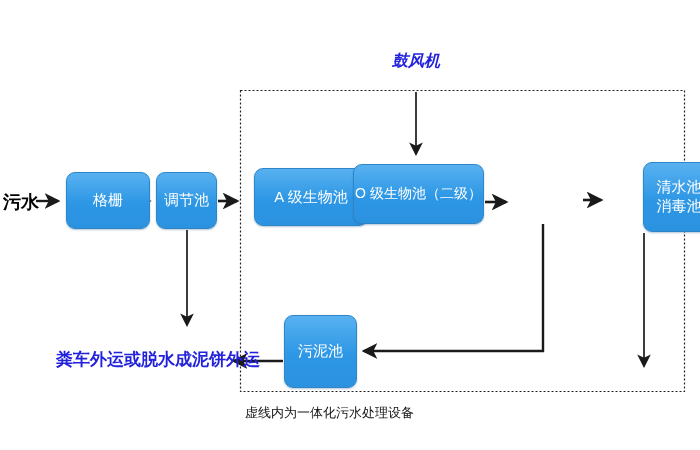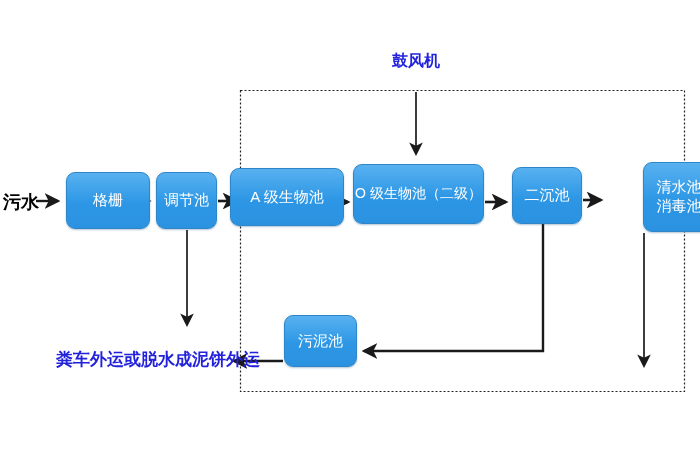--- a/index.html
+++ b/index.html
@@ -102,42 +102,40 @@
   </svg>
 
   <div class="node" style="left:66px; top:172px; width:84px; height:57px;">
     <span>格栅</span>
   </div>
 
   <div class="node" style="left:156px; top:172px; width:61px; height:57px;">
     <span>调节池</span>
   </div>
 
-  <div class="node" style="left:230px; top:168px; width:114px; height:58px;">
+  <div class="node" style="left:254px; top:168px; width:114px; height:58px;">
     <span>A 级生物池</span>
   </div>
 
   <div class="node small-text" style="left:353px; top:164px; width:131px; height:60px;">
     <span>O 级生物池（二级）</span>
   </div>
 
-  <div class="node" style="left:512px; top:167px; width:70px; height:57px;">
-    <span>二沉池</span>
-  </div>
 
   <div class="node" style="left:643px; top:162px; width:72px; height:70px;">
     <span>清水池</span>
     <span>消毒池</span>
   </div>
 
-  <div class="node" style="left:284px; top:315px; width:73px; height:52px;">
+  <div class="node" style="left:284px; top:315px; width:73px; height:73px;">
     <span>污泥池</span>
   </div>
 
   <div class="label label-black-big" style="left:3px; top:190px;">污水</div>
 
-  <div class="label label-blue" style="left:392px; top:51px;">鼓风机</div>
+  <div class="label label-blue" style="left:392px; top:51px;font-style:italic;">鼓风机</div>
 
   <div class="label label-blue-long" style="left:56px; top:348px;">粪车外运或脱水成泥饼外运</div>
 
+  <div class="label label-caption" style="left:245px; top:404px;">虚线内为一体化污水处理设备</div>
 
 
 </div>
 
 </body></html>

